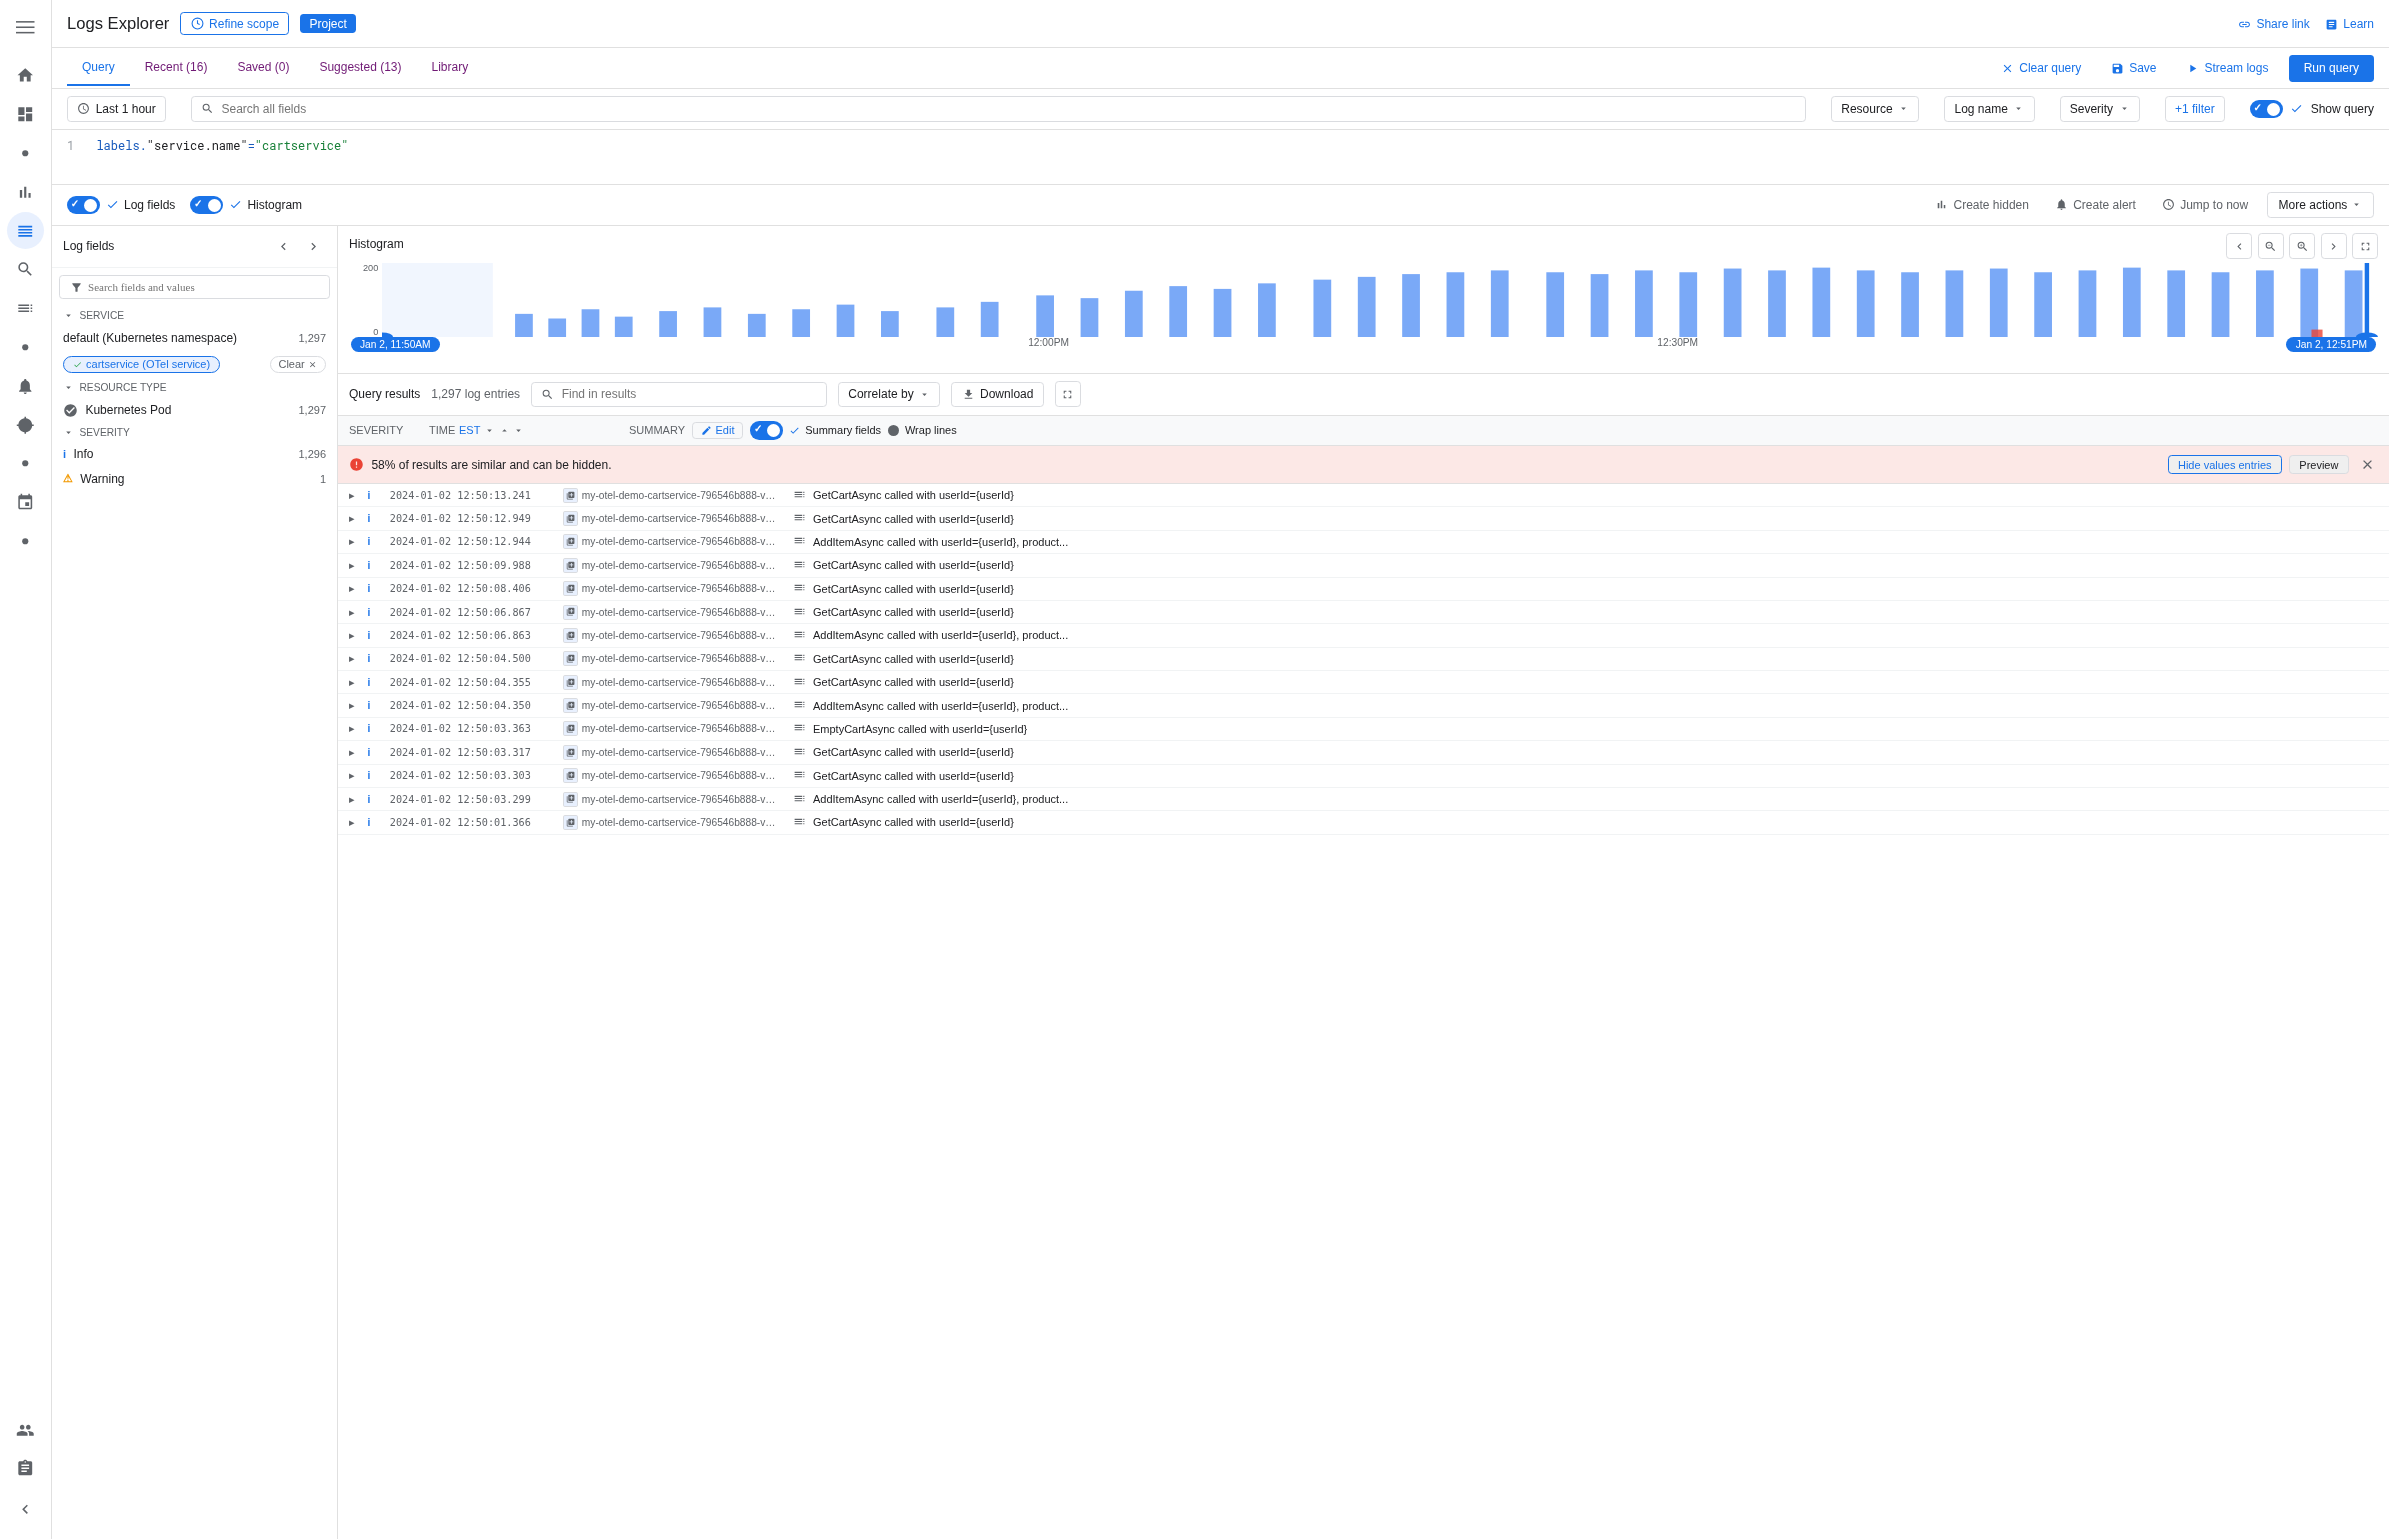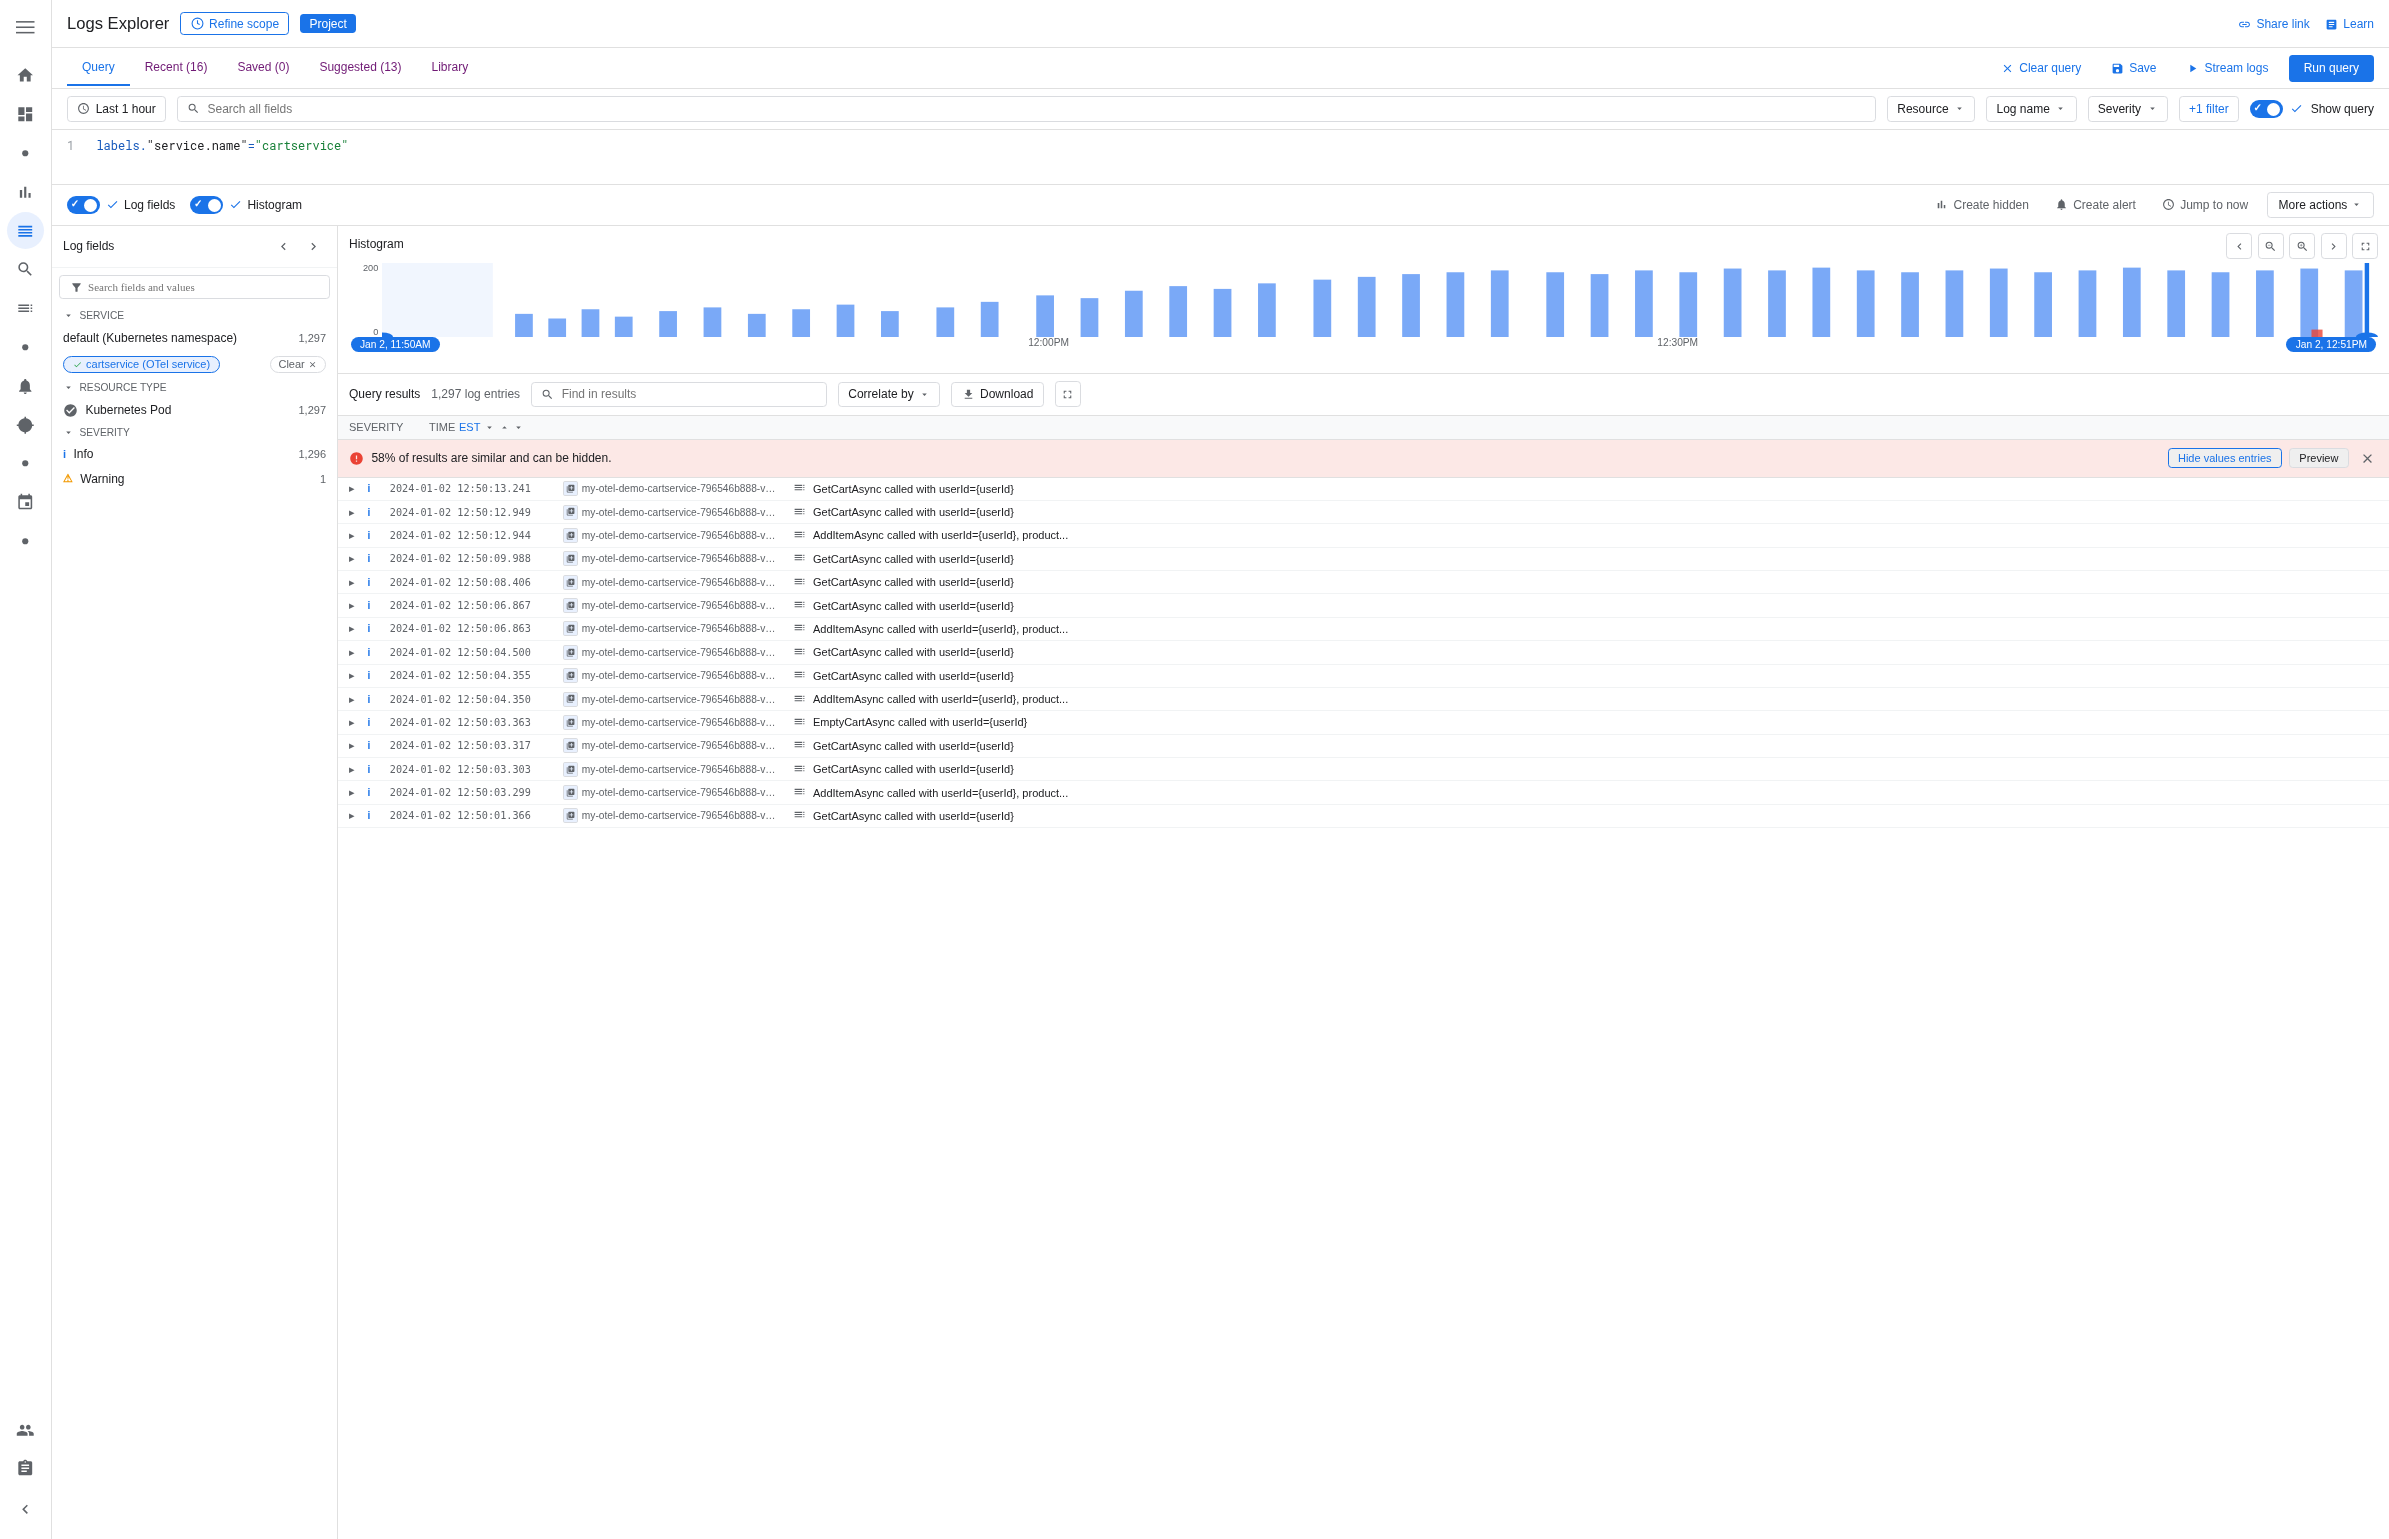--- a/index.html
+++ b/index.html
@@ -86,21 +86,21 @@
       padding: 6.5px 15px; cursor: pointer; font-size: 12px; font-weight: 500;
       border: none;
     }
 
     
     .query-bar {
       background: #fff;
       padding: 7.4px 15px;
       display: flex;
       align-items: center;
-      gap: 11px;
+      gap: 25px;
       border-bottom: 0.9px solid #e0e0e0;
     }
     .time-btn {
       display: flex; align-items: center; gap: 5.5px;
       border: 0.9px solid #dadce0; border-radius: 3.7px;
       padding: 4.6px 9.2px; cursor: pointer; font-size: 12px; color: #202124;
       white-space: nowrap;
     }
     .search-box {
       flex: 1; display: flex; align-items: center; gap: 7.4px;
@@ -894,20 +894,40 @@
           <svg width="11" height="11" viewBox="0 0 24 24" fill="#5f6368">
               <path d="M7 10l5 5 5-5z"></path>
             </svg>
           <svg width="11" height="11" viewBox="0 0 24 24" fill="#5f6368">
               <path d="M7 14l5-5 5 5z"></path>
             </svg>
           <svg width="11" height="11" viewBox="0 0 24 24" fill="#5f6368">
               <path d="M7 10l5 5 5-5z"></path>
             </svg>
         </div>
+        <div class="col-summary">
+          <span>SUMMARY</span>
+          <div class="edit-btn">
+            <svg width="11" height="11" viewBox="0 0 24 24" fill="#1a73e8">
+                <path d="M3 17.25V21h3.75L17.81 9.94l-3.75-3.75L3 17.25zM20.71 7.04c.39-.39.39-1.02 0-1.41l-2.34-2.34c-.39-.39-1.02-.39-1.41 0l-1.83 1.83 3.75 3.75 1.83-1.83z"></path>
+              </svg>
+            <span>Edit</span>
+          </div>
+          <div class="summary-fields-toggle">
+            <div class="mini-toggle checked"></div>
+            <svg width="11" height="11" viewBox="0 0 24 24" fill="#1a73e8">
+                <path d="M9 16.17L4.83 12l-1.42 1.41L9 19 21 7l-1.41-1.41z"></path>
+              </svg>
+            <span>Summary fields</span>
+          </div>
+          <div class="wrap-lines-toggle">
+            <span class="dot-icon"></span>
+            <span>Wrap lines</span>
+          </div>
+        </div>
       </div>
 
       <div class="similar-banner">
         <svg width="15" height="15" viewBox="0 0 24 24" fill="#ea4335">
             <path d="M12 2C6.48 2 2 6.48 2 12s4.48 10 10 10 10-4.48 10-10S17.52 2 12 2zm1 15h-2v-2h2v2zm0-4h-2V7h2v6z"></path>
           </svg>
         <span class="similar-text">58% of results are similar and can be hidden.</span>
         <button class="hide-similar-btn">Hide values entries</button>
         <button class="preview-btn">Preview</button>
         <div class="close-banner">

